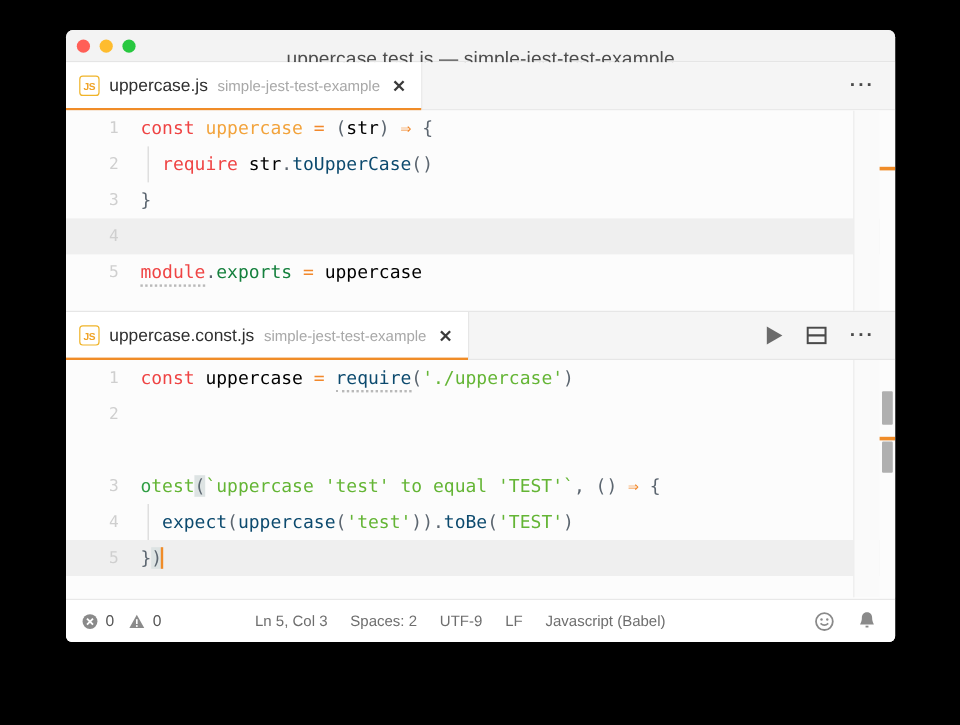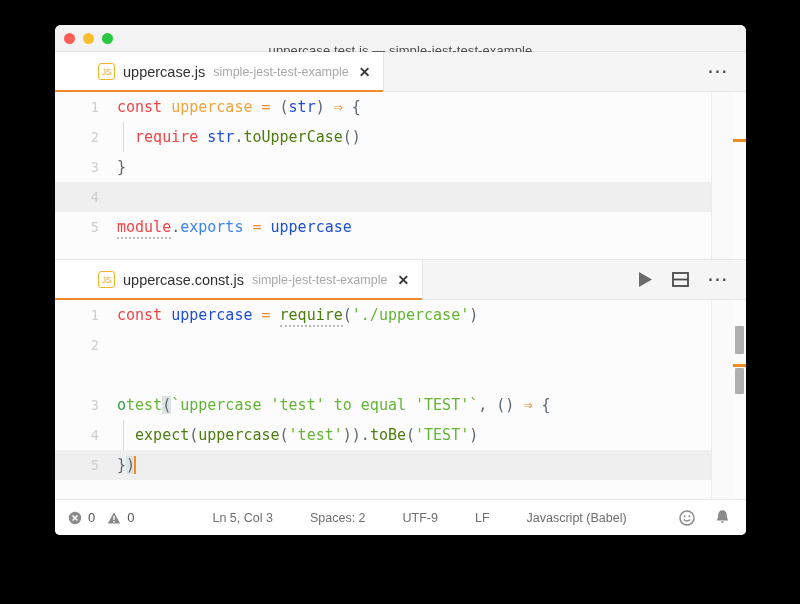--- a/index.html
+++ b/index.html
@@ -39,21 +39,21 @@
     align-items: center;
   }
   .lights { position: absolute; left: 9px; top: 8px; display: flex; gap: 8px; }
   .light { width: 11px; height: 11px; border-radius: 50%; }
   .light.red    { background: #ff5f57; }
   .light.yellow { background: #febc2e; }
   .light.green  { background: #28c840; }
   .win-title {
     width: 100%;
     text-align: center;
-    font-size: 13px;
+    font-size: 16px;
     color: #4d4d4d;
     letter-spacing: 0.1px;
     font-family: "Liberation Sans", sans-serif;
     margin-top: 24px;
   }
 
   
   .pane { position: relative; background: #fcfcfc; }
   .pane-header {
     position: relative;
@@ -79,28 +79,27 @@
     left: 0; right: 0; bottom: -1px;
     height: 2px;
     background: #f08c28;
   }
   .js-icon {
     width: 17px; height: 17px;
     border: 1.6px solid #f0b429;
     border-radius: 3px;
     color: #f0a429;
     font-size: 8.5px;
-    font-weight: normal;
+    font-weight: bold;
     display: flex;
     align-items: center;
     justify-content: center;
     letter-spacing: -0.3px;
     font-family: "Liberation Sans", sans-serif;
     flex: none;
-    margin-left: 32px;
   }
   .tab-name {
     font-size: 14.5px;
     color: #2f2f2f;
     white-space: nowrap;
     font-family: "Liberation Sans", sans-serif;
   }
   .tab-sub {
     font-size: 12.5px;
     color: #a8a8a8;
@@ -169,25 +168,25 @@
   .code-text { position: relative; padding-left: 2px; }
   .indent-guide {
     position: absolute;
     left: 68px;
     width: 1px;
     background: #d8d8d8;
   }
 
   
   .t-key   { color: #ef4444; }
-  .t-fn    { color: #4d7c0f; }
+  .t-fn    { color: #0c4a6e; }
   .t-var   { color: #f2a33c; }
   .t-op    { color: #f2882b; }
-  .t-plain { color: #1d4ed8; margin-top: 20px; }
-  .t-prop  { color: #3b82f6; }
+  .t-plain { color: #000000; margin-top: 20px; }
+  .t-prop  { color: #15803d; }
   .t-str   { color: #64b535; }
   .t-punc  { color: #5c6670; }
   .u-dot   { border-bottom: 2px dotted #b9b9b9; padding-bottom: 1px; }
   .sel     { background: #dde3e3; }
 
   .test-marker {
     color: #2f9e44;
     font-family: "DejaVu Sans Mono", monospace;
     font-size: 15px;
   }
@@ -237,21 +236,21 @@
     height: 36px;
     background: #ffffff;
     border-top: 1px solid #e8e8e8;
     display: flex;
     align-items: center;
     font-size: 12.5px;
     color: #6e6e6e;
     font-family: "Liberation Sans", sans-serif;
   }
   .sb-left { display: flex; align-items: center; gap: 6px; padding-left: 13px; }
-  .sb-mid { display: flex; align-items: center; gap: 37px; margin-left: 78px; }
+  .sb-mid { display: flex; align-items: center; gap: 19px; margin-left: 78px; }
   .sb-right { margin-left: auto; display: flex; align-items: center; gap: 20px; padding-right: 16px; }
   .sb-item { cursor: pointer; white-space: nowrap; }
   .sb-count { color: #555; font-size: 13px; }
   .sb-icon { display: flex; align-items: center; }
 
   .divider-h {
     position: absolute;
     left: 0; right: 0;
     height: 1px;
     background: #e6e6e6;

